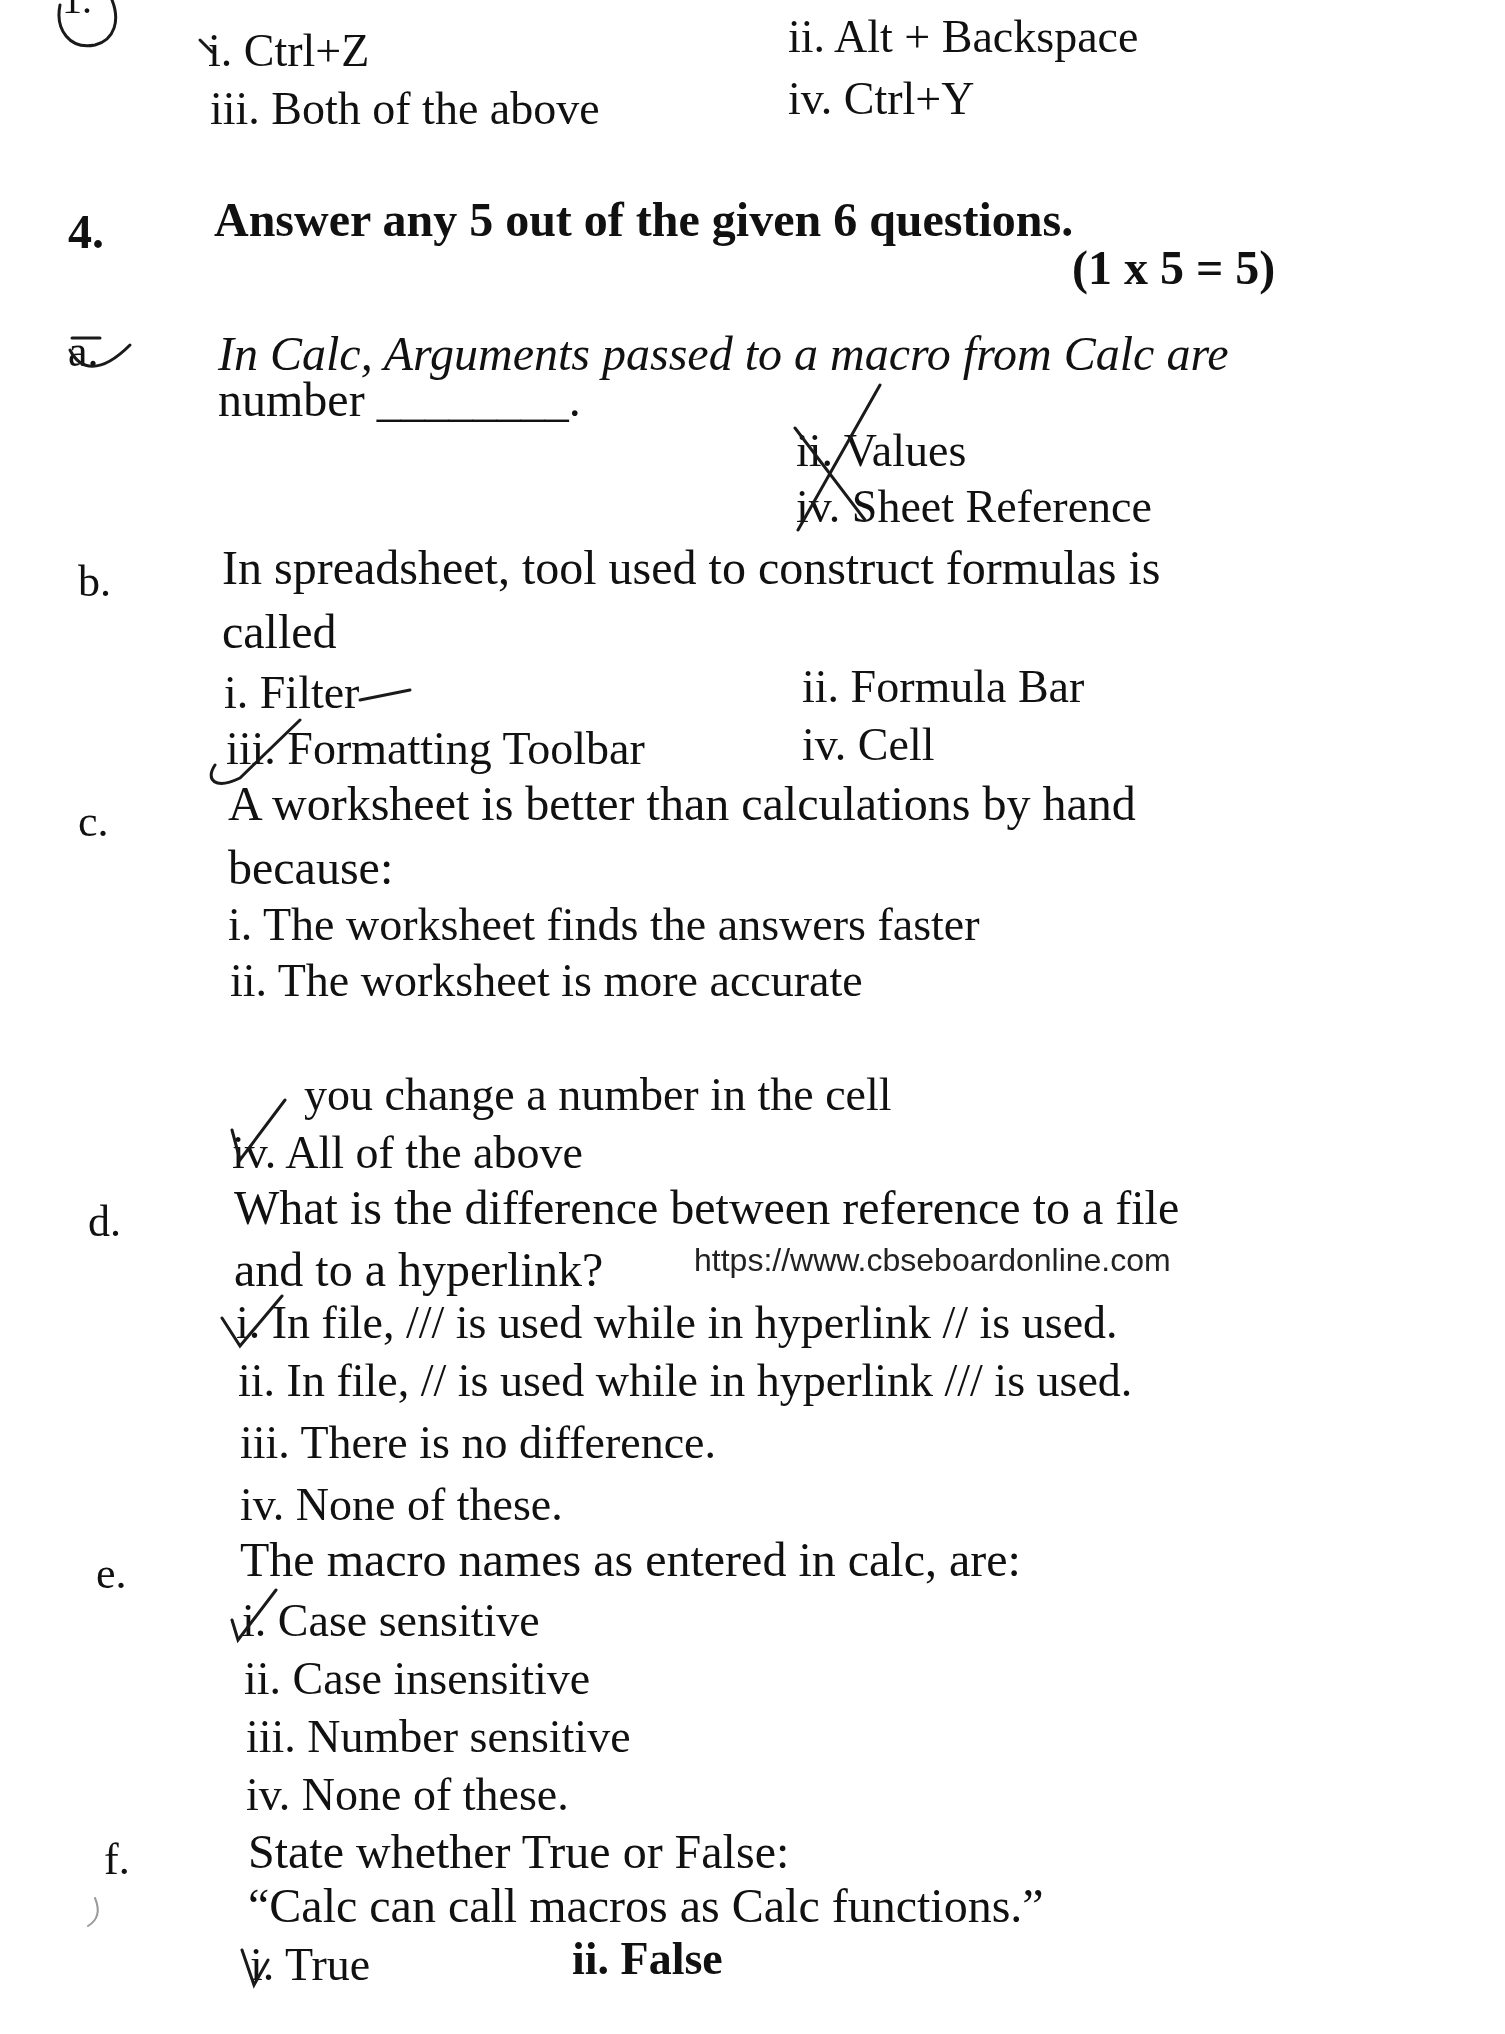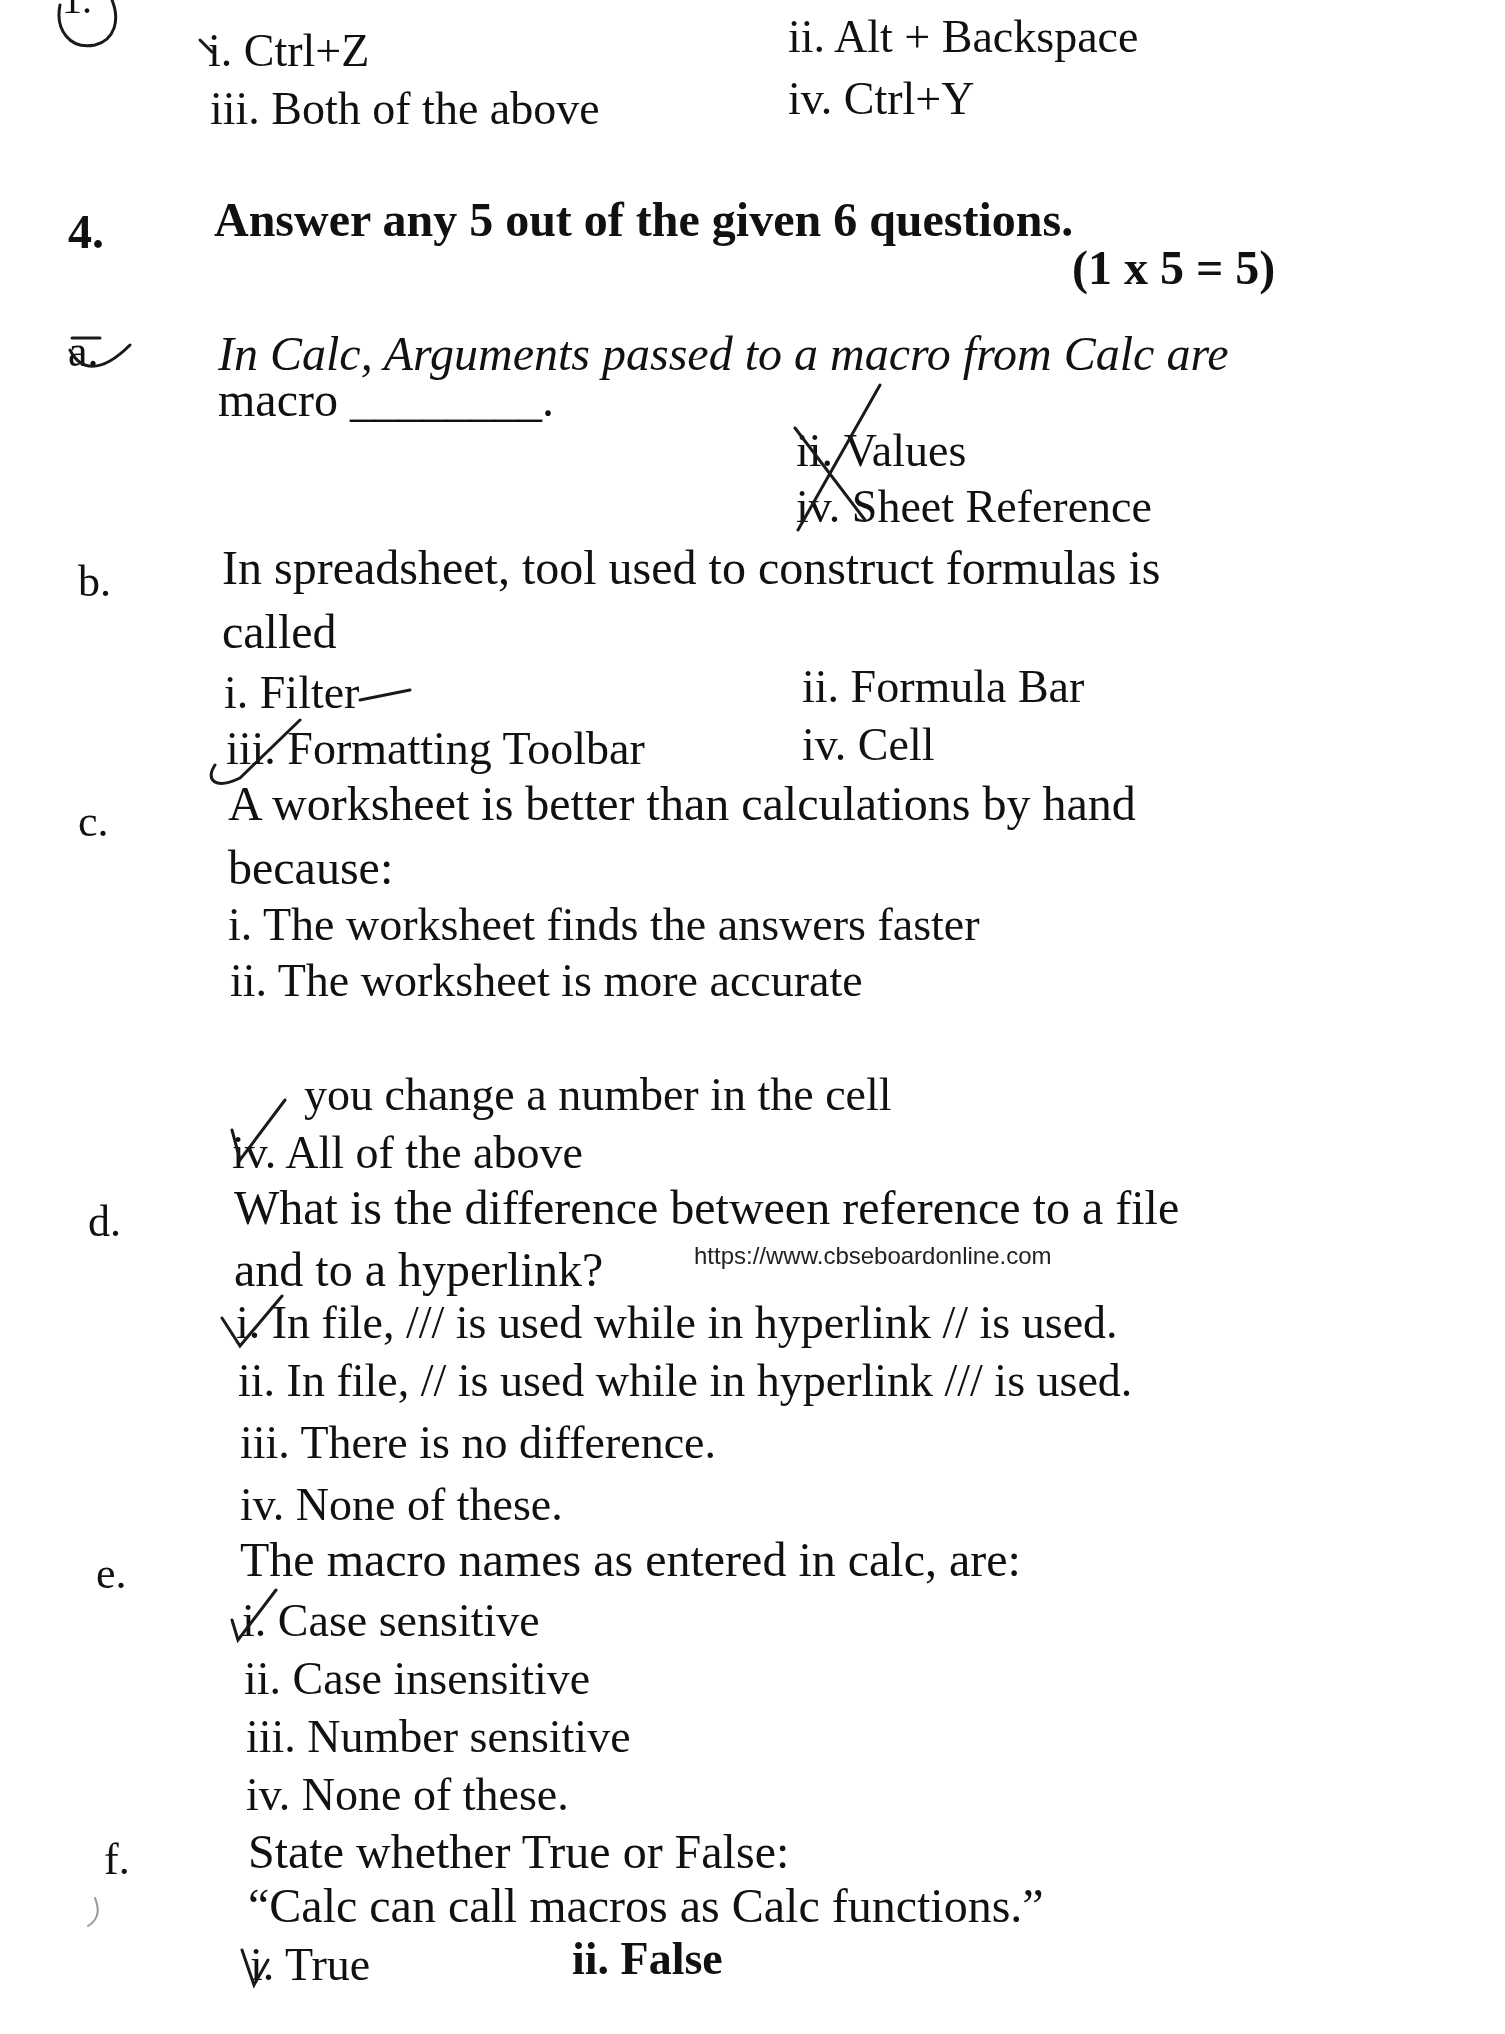--- a/index.html
+++ b/index.html
@@ -7,21 +7,21 @@
     width: 1505px; height: 2034px; position: relative; overflow: hidden;
     font-family: "Liberation Serif", "DejaVu Serif", serif;
     color: #111111;
   }
   .page { position: absolute; inset: 0; }
   .t { position: absolute; white-space: nowrap; line-height: 1; }
   .opt { font-size: 46px; }
   .q { font-size: 48px; }
   .lbl { font-size: 44px; }
   .bold { font-weight: bold; }
-  .url { font-family: "Liberation Sans", "DejaVu Sans", sans-serif; font-size: 24px; color: #222; }
+  .url { font-family: "Liberation Sans", "DejaVu Sans", sans-serif; font-size: 32px; color: #222; }
   .mark { position: absolute; pointer-events: none; }
   .cut { overflow: hidden; }
 </style>
 </head>
 <body>
 
 <div class="page">
 
   <div class="t q cut" style="left:62px; top:-20px; height:34px; font-size:40px;">1.</div>
 
@@ -41,21 +41,21 @@
     <span>iv.</span>
     <span>Ctrl+Y</span>
   </div>
 
   <div class="t q bold" style="left:68px; top:208px;">4.</div>
   <div class="t q bold" style="left:214px; top:196px;">Answer any 5 out of the given 6 questions.</div>
   <div class="t q bold" style="left:1072px; top:244px;">(1 x 5 = 5)</div>
 
   <div class="t lbl" style="left:68px; top:330px;">a.</div>
   <div class="t q" style="left:218px; top:330px;font-style:italic;">In Calc, Arguments passed to a macro from Calc are</div>
-  <div class="t q" style="left:218px; top:376px;">macro ________.</div>
+  <div class="t q" style="left:218px; top:376px;">number ________.</div>
   <div class="t opt" style="left:796px; top:428px;">
     <span>ii.</span>
     <span>Values</span>
   </div>
   <div class="t opt" style="left:796px; top:484px;">
     <span>iv.</span>
     <span>Sheet Reference</span>
   </div>
 
   <div class="t lbl" style="left:78px; top:560px;">b.</div>

